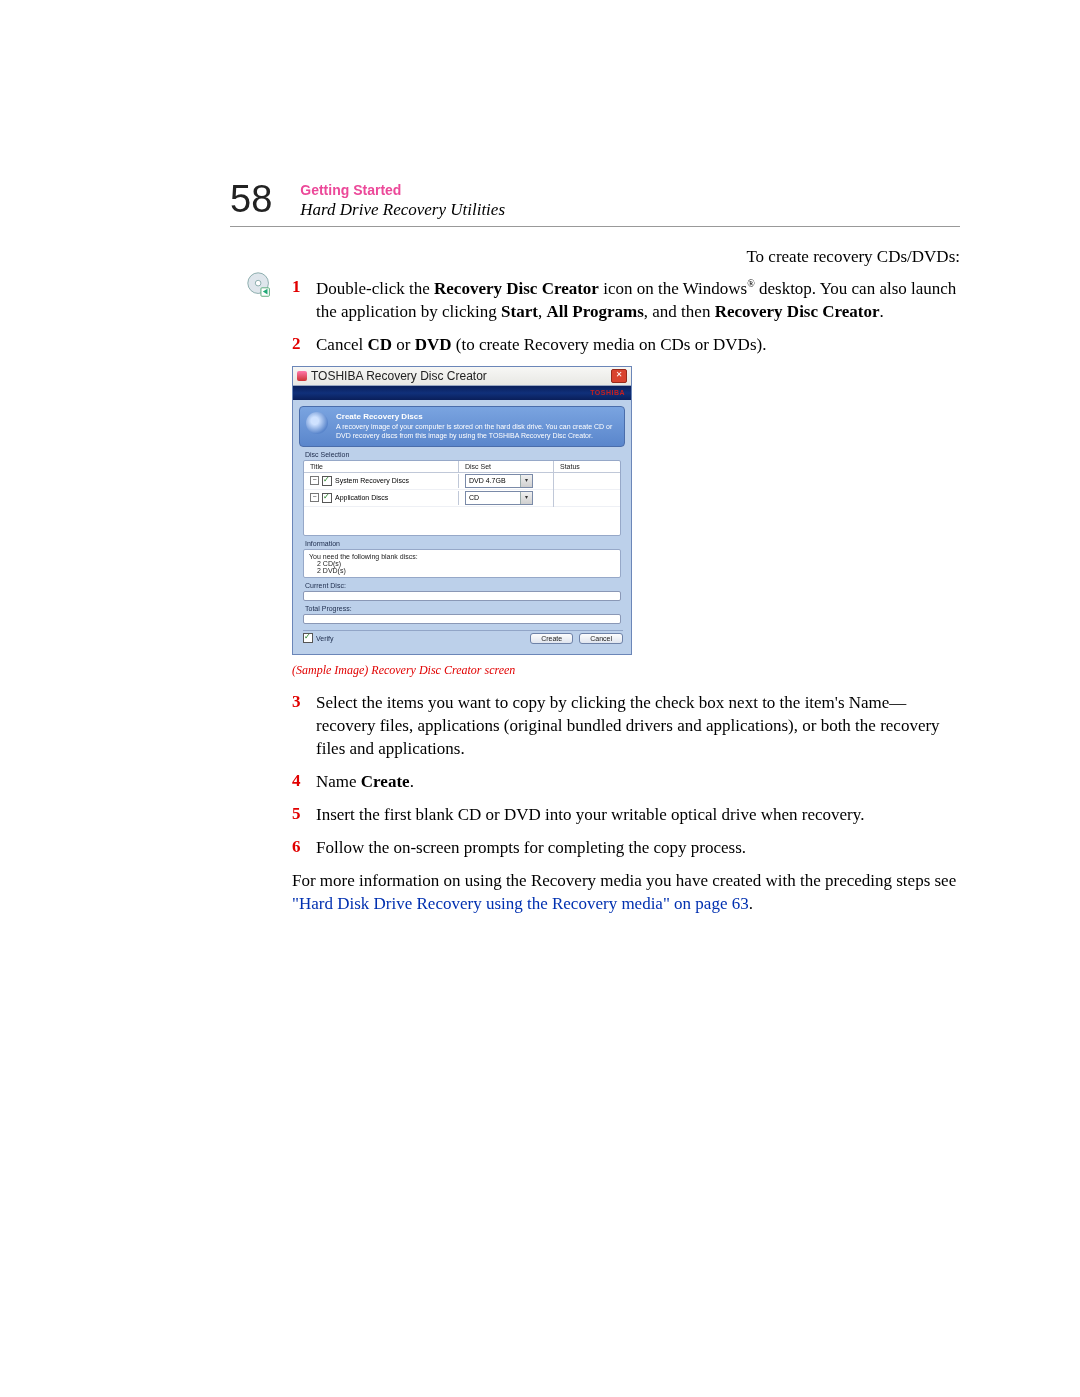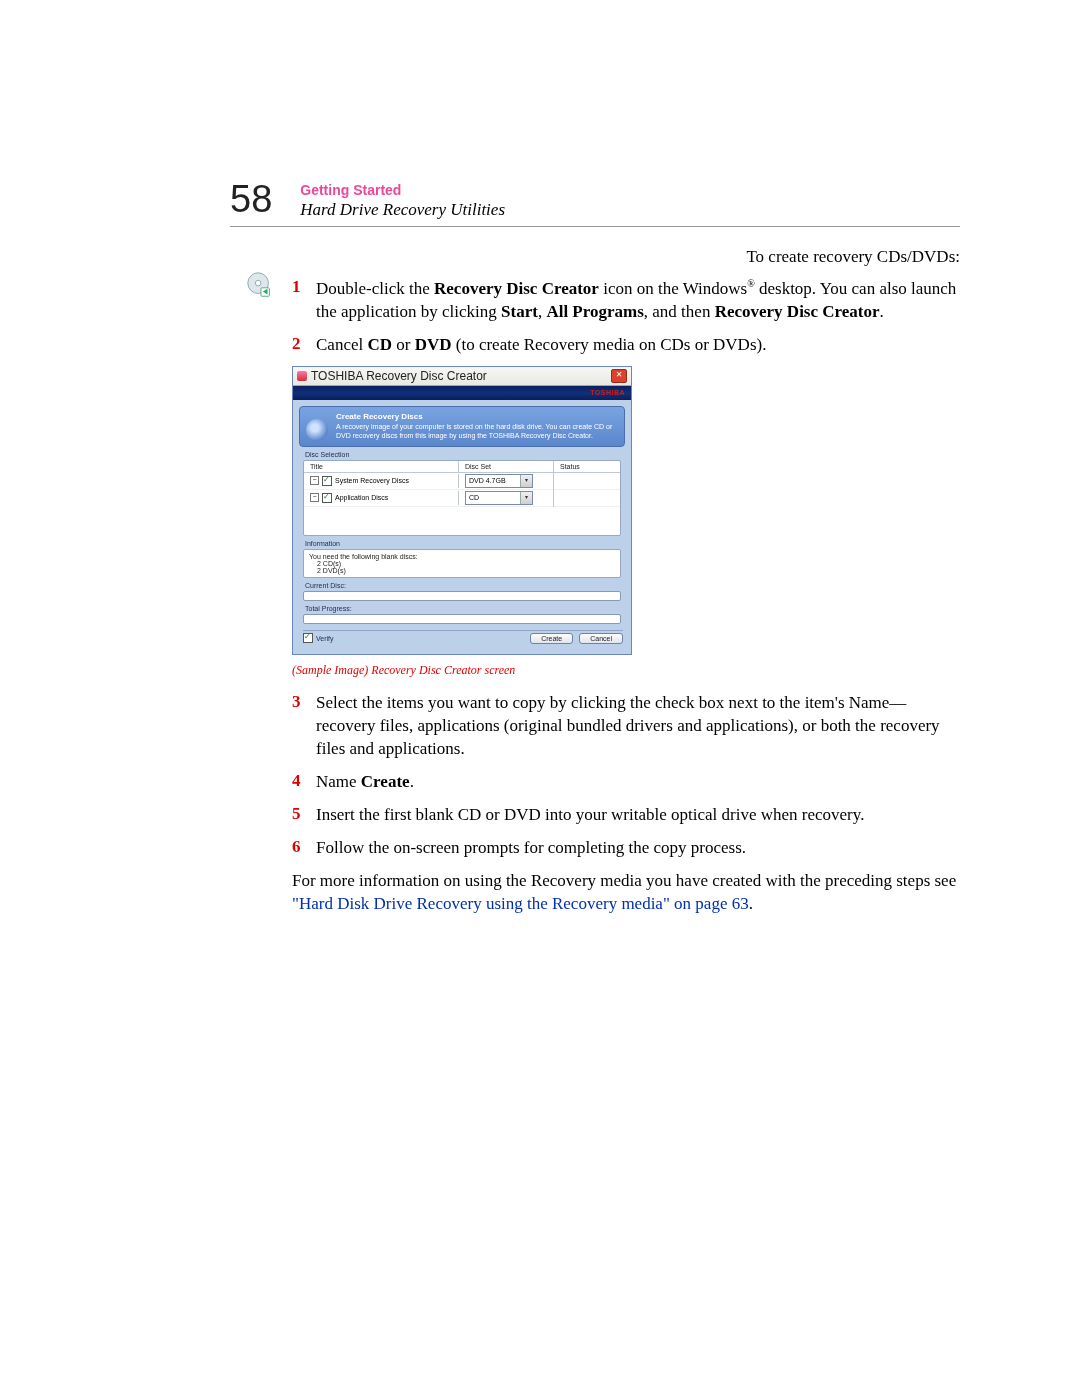--- a/index.html
+++ b/index.html
@@ -131,21 +131,21 @@
     text-align: right;
     padding: 0 6px;
     line-height: 14px;
     color: #c42020;
     font-weight: bold;
     font-size: 7px;
     letter-spacing: 0.5px;
   }
   .banner {
     display: flex;
-    align-items: flex-end;
+    align-items: flex-start;
     margin: 6px 6px 4px 6px;
     padding: 5px 6px;
     background: linear-gradient(#7aa4e0, #5a86cc);
     border-radius: 4px;
     border: 1px solid #4a6dab;
   }
   .banner .disc-ic {
     width: 22px; height: 22px;
     border-radius: 50%;
     background: radial-gradient(circle at 40% 40%, #cfe2ff 20%, #5a86cc 70%);

